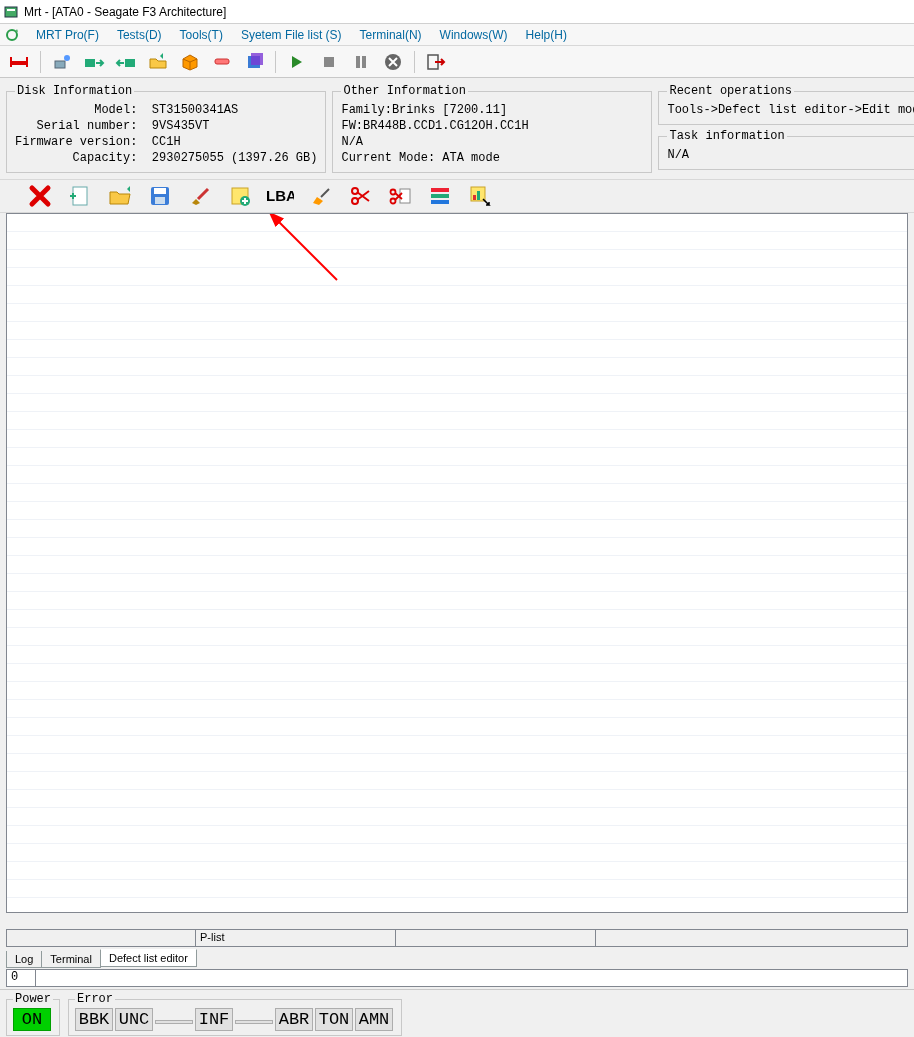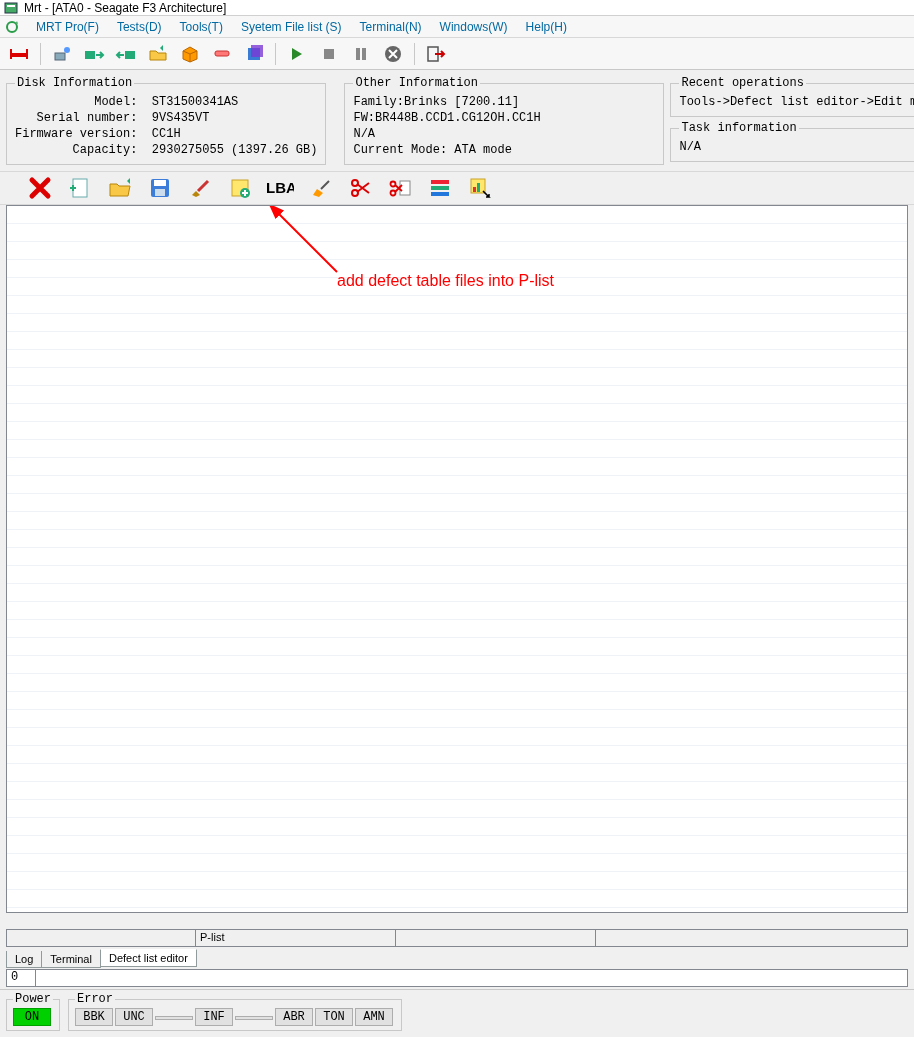--- a/index.html
+++ b/index.html
@@ -10,21 +10,21 @@
   width: 914px;
   height: 1037px;
   overflow: hidden;
   display: flex;
   flex-direction: column;
   position: relative;
 }
 
 
 .titlebar {
-  height: 16px;
+  height: 24px;
   background: #fff;
   border-bottom: 1px solid #d0d0d0;
   display: flex;
   align-items: center;
   padding: 0 4px;
   gap: 6px;
 }
 .titlebar .app-icon { width: 14px; height: 14px; display: inline-flex; }
 .titlebar .title-text { font-size: 12px; color: #000; }
 
@@ -77,21 +77,21 @@
   padding: 4px 8px 6px 8px;
   font-family: "Courier New", monospace;
   font-size: 12px;
 }
 fieldset.panel legend {
   font-family: "Courier New", monospace;
   font-size: 12px;
   padding: 0 2px;
 }
 .panel.disk { flex: 0 0 295px; }
-.panel.other { flex: 0 0 320px; margin-left: 12px; }
+.panel.other { flex: 0 0 320px; }
 .right-panels { flex: 1; display:flex; flex-direction:column; gap:4px; }
 .panel.recent { flex:0 0 auto; }
 .panel.task { flex:0 0 auto; }
 .kv-row { white-space: pre; line-height: 16px; }
 
 
 .toolbar-sec {
   height: 34px;
   background: #f0f0f0;
   border-top: 1px solid #d8d8d8;
@@ -233,21 +233,21 @@
 }
 fieldset.status-panel {
   border:1px solid #c8c8c8;
   padding: 2px 6px 4px 6px;
 }
 fieldset.status-panel legend { font-size:12px; font-family:"Courier New", monospace; padding:0 2px; }
 .chip {
   display:inline-block;
   min-width: 38px;
   padding: 1px 1px;
-  font-size:12px;
+  font-size:17px;
   font-family:"Courier New", monospace;
   text-align:center;
   border:1px solid #adadad;
   background:#e1e1e1;
   margin-right: 2px;
 }
 .chip.green { background:#00d000; color:#000; border-color:#00a000; }
 </style>
 </head>
 <body>
@@ -474,21 +474,20 @@
   <div class="grid-body"></div>
 
   <svg class="arrow-svg-overlay">
     <defs>
       <marker id="ah" markerWidth="10" markerHeight="10" refX="2" refY="3" orient="auto">
         <path d="M0,0 L0,6 L8,3 Z" fill="#ff0000"></path>
       </marker>
     </defs>
     <line x1="330" y1="66" x2="270" y2="6" stroke="#ff0000" stroke-width="2" marker-end="url(#ah)"></line>
   </svg>
-  <div class="annotation">add defect table files into P-list</div>
 </div>
 
 <div class="plist-strip">
   <div class="box b1"></div>
   <div class="box b2">P-list</div>
   <div class="box b3"></div>
   <div class="box b4"></div>
 </div>
 
 <div class="bottom-tabs">

